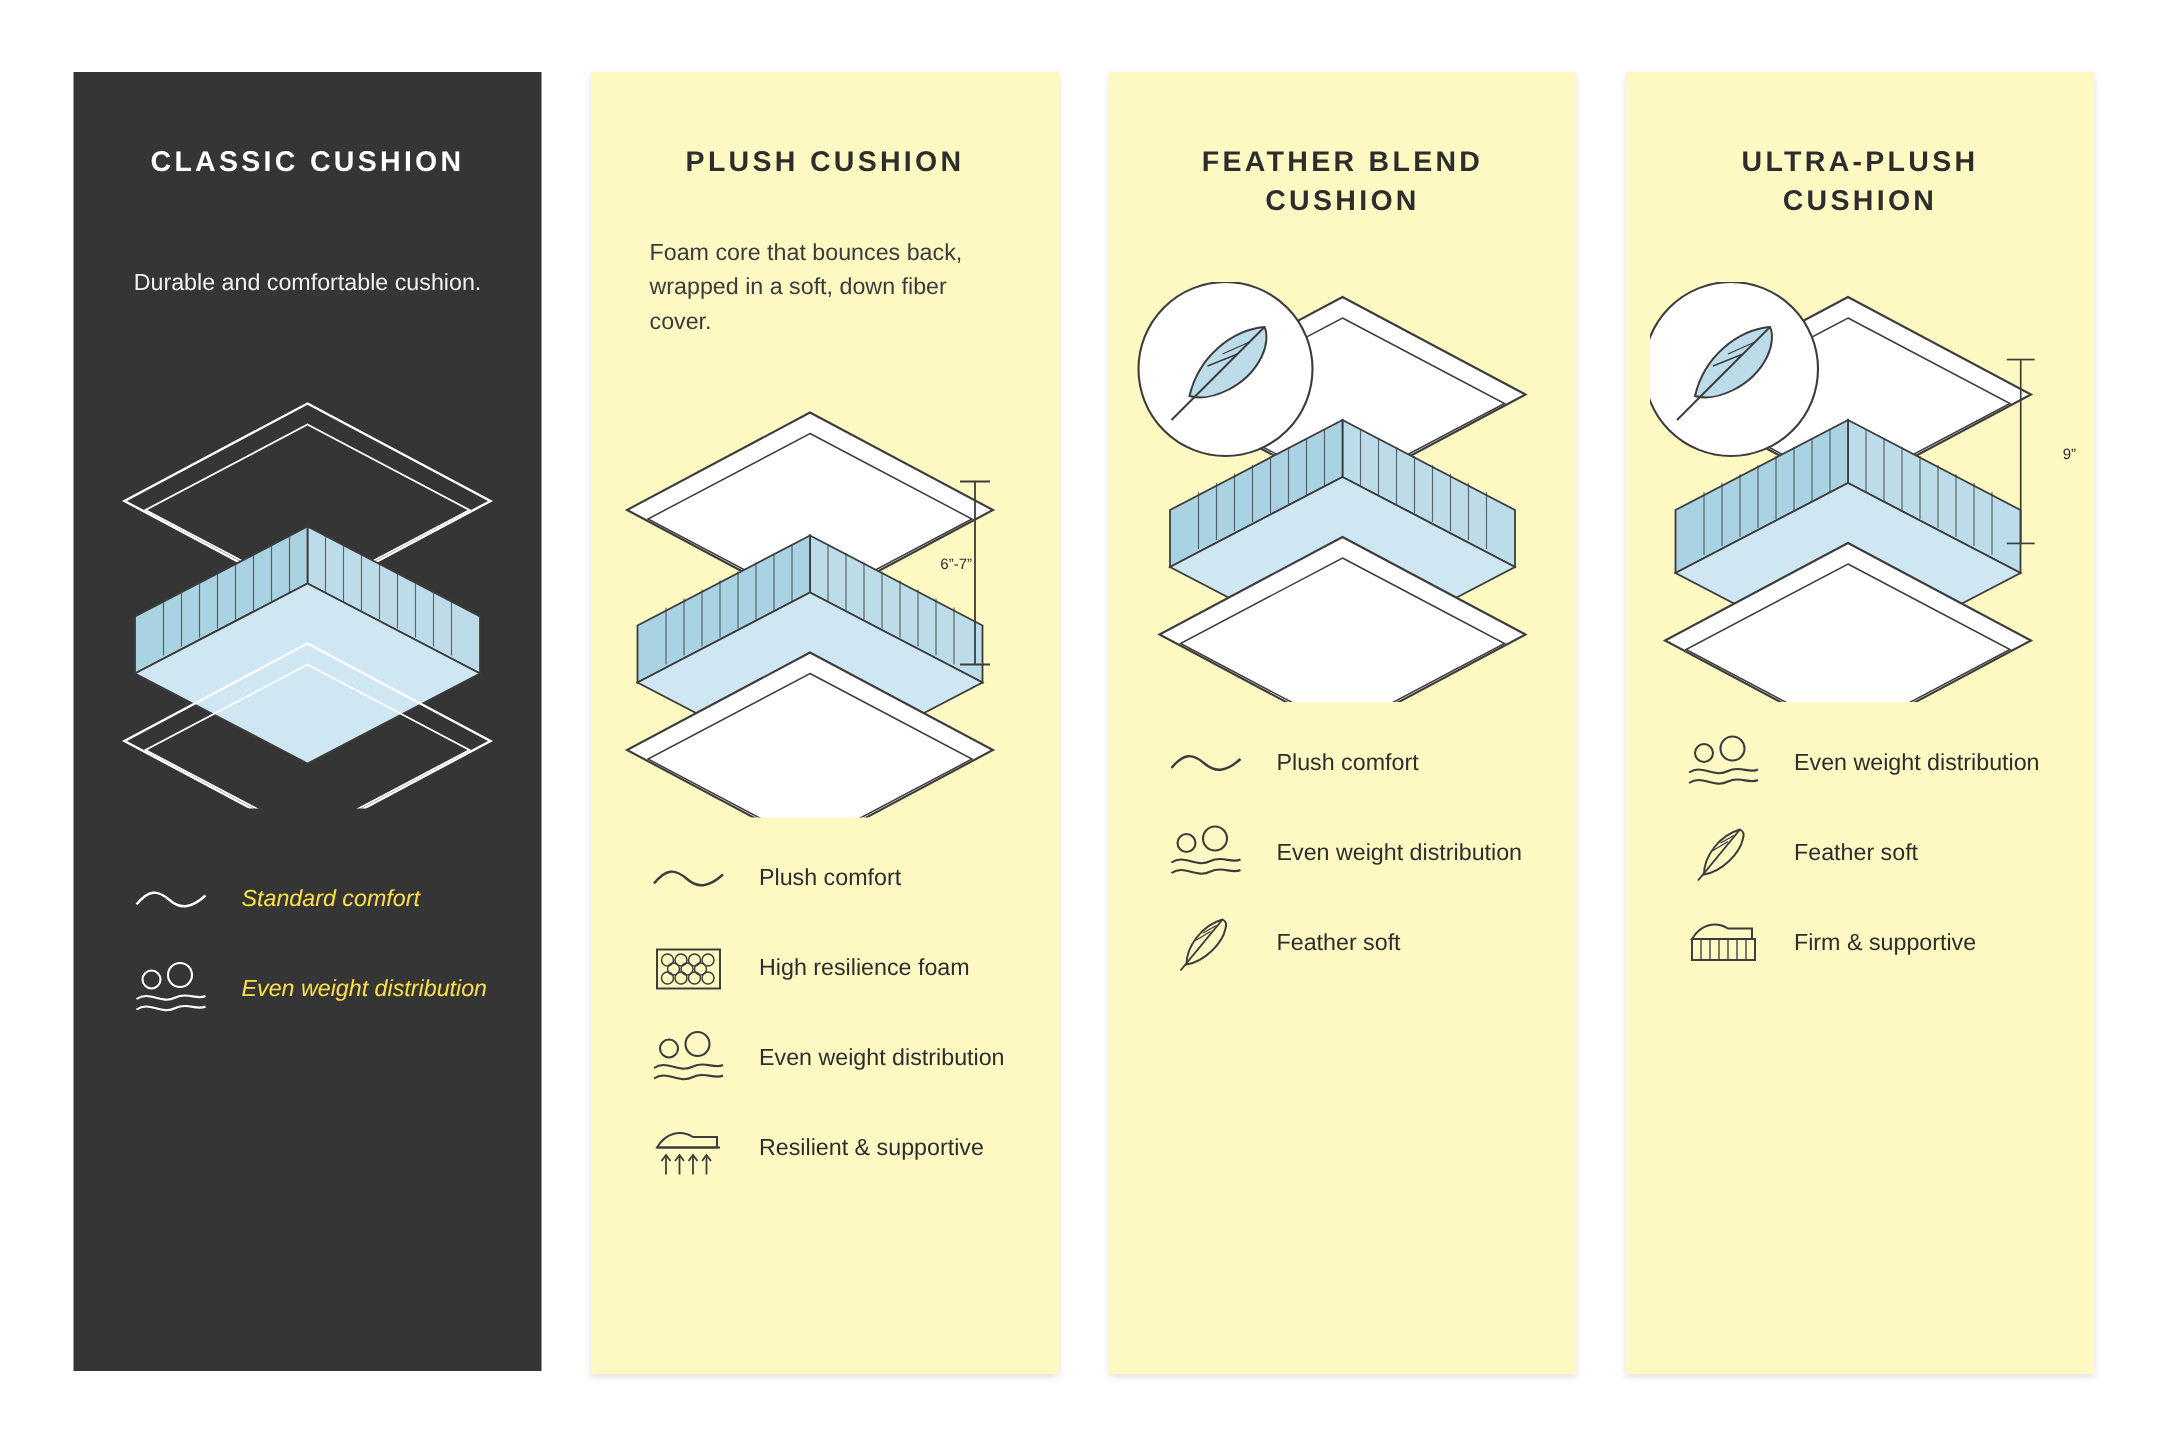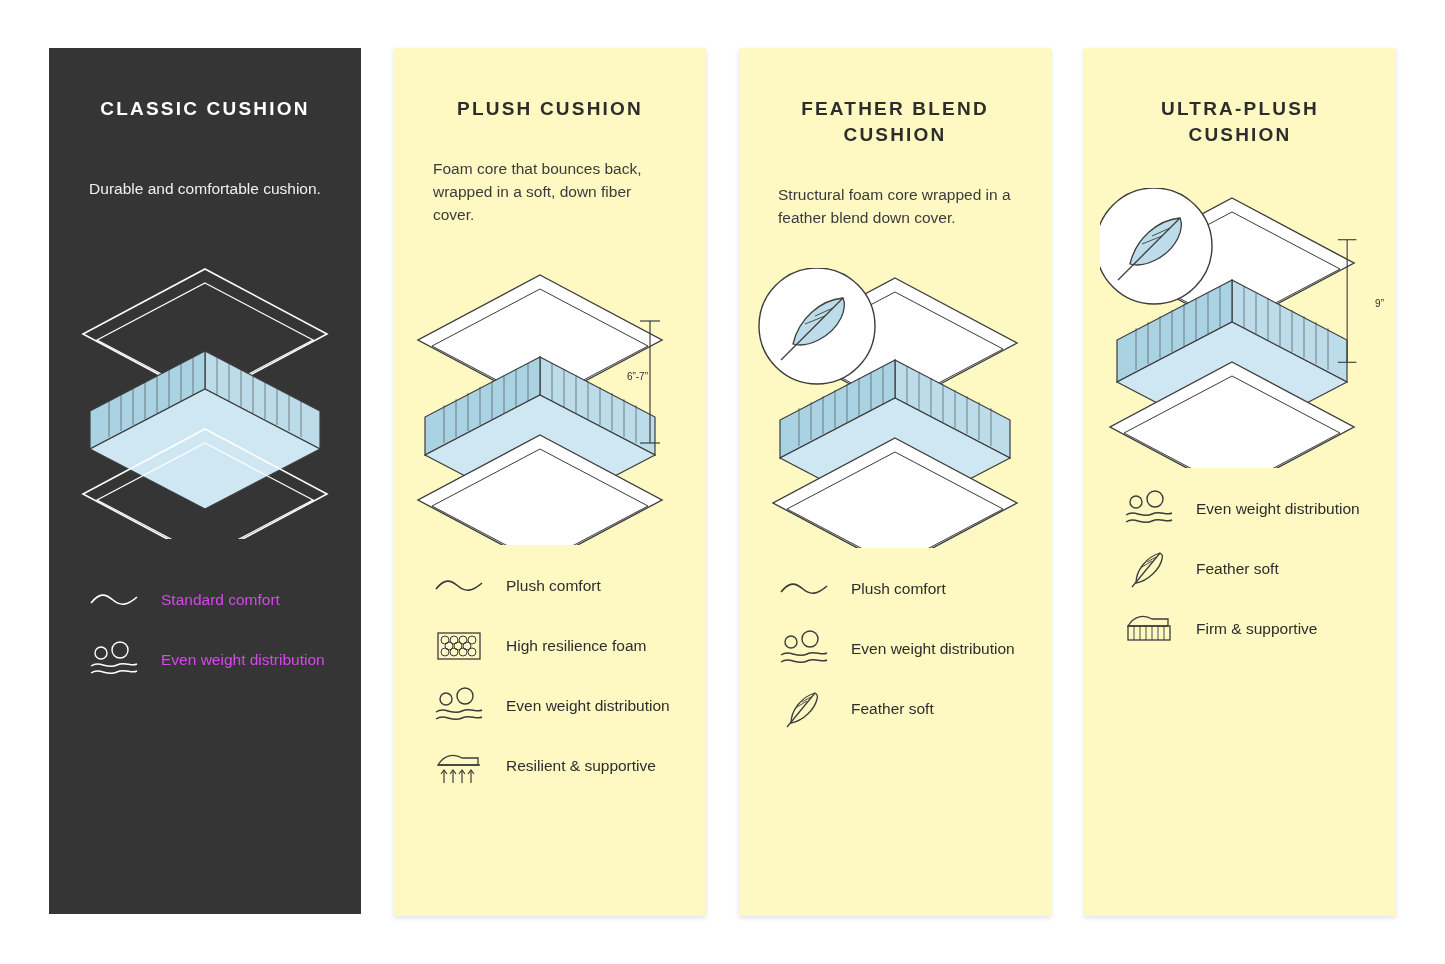--- a/index.html
+++ b/index.html
@@ -120,21 +120,22 @@
     align-items: center;
     justify-content: center;
   }
   .feature .flabel {
     font-size: 15.5px;
     line-height: 22px;
     color: #2d2d2d;
     max-width: 170px;
   }
   .card.dark .feature .flabel {
-    color: #d946ef;
+    color: #fde047;
+    font-style: italic;
   }
 </style>
 </head>
 <body>
 
 <div class="board">
   <div class="cards">
 
     <div class="card dark">
       <h2 class="card-title">CLASSIC CUSHION</h2>
@@ -294,21 +295,20 @@
               </g>
             </svg>
           </span>
           <span class="flabel">Resilient &amp; supportive</span>
         </div>
       </div>
     </div>
 
     <div class="card light-shadow">
       <h2 class="card-title">FEATHER BLEND CUSHION</h2>
-      <p class="card-desc">Structural foam core wrapped in a feather blend down cover.</p>
 
       <div class="art">
         <svg width="280" height="280" viewBox="0 0 280 280">
           <polygon points="140,10 262,75 140,140 18,75" fill="#ffffff" stroke="#3c3c3c" stroke-width="1.4"></polygon>
           <polygon points="140,24 248,81 140,138 32,81" fill="none" stroke="#3c3c3c" stroke-width="1"></polygon>
           <polygon points="140,92 255,152 255,190 140,130" fill="#bcdcea" stroke="#3c3c3c" stroke-width="1.2"></polygon>
           <polygon points="140,92 25,152 25,190 140,130" fill="#a9d2e3" stroke="#3c3c3c" stroke-width="1.2"></polygon>
           <polygon points="140,130 255,190 140,250 25,190" fill="#cfe7f2" stroke="#3c3c3c" stroke-width="1.2"></polygon>
           <g stroke="#3c3c3c" stroke-width="0.8" opacity="0.75">
             <line x1="152" y1="98" x2="152" y2="136"></line>

